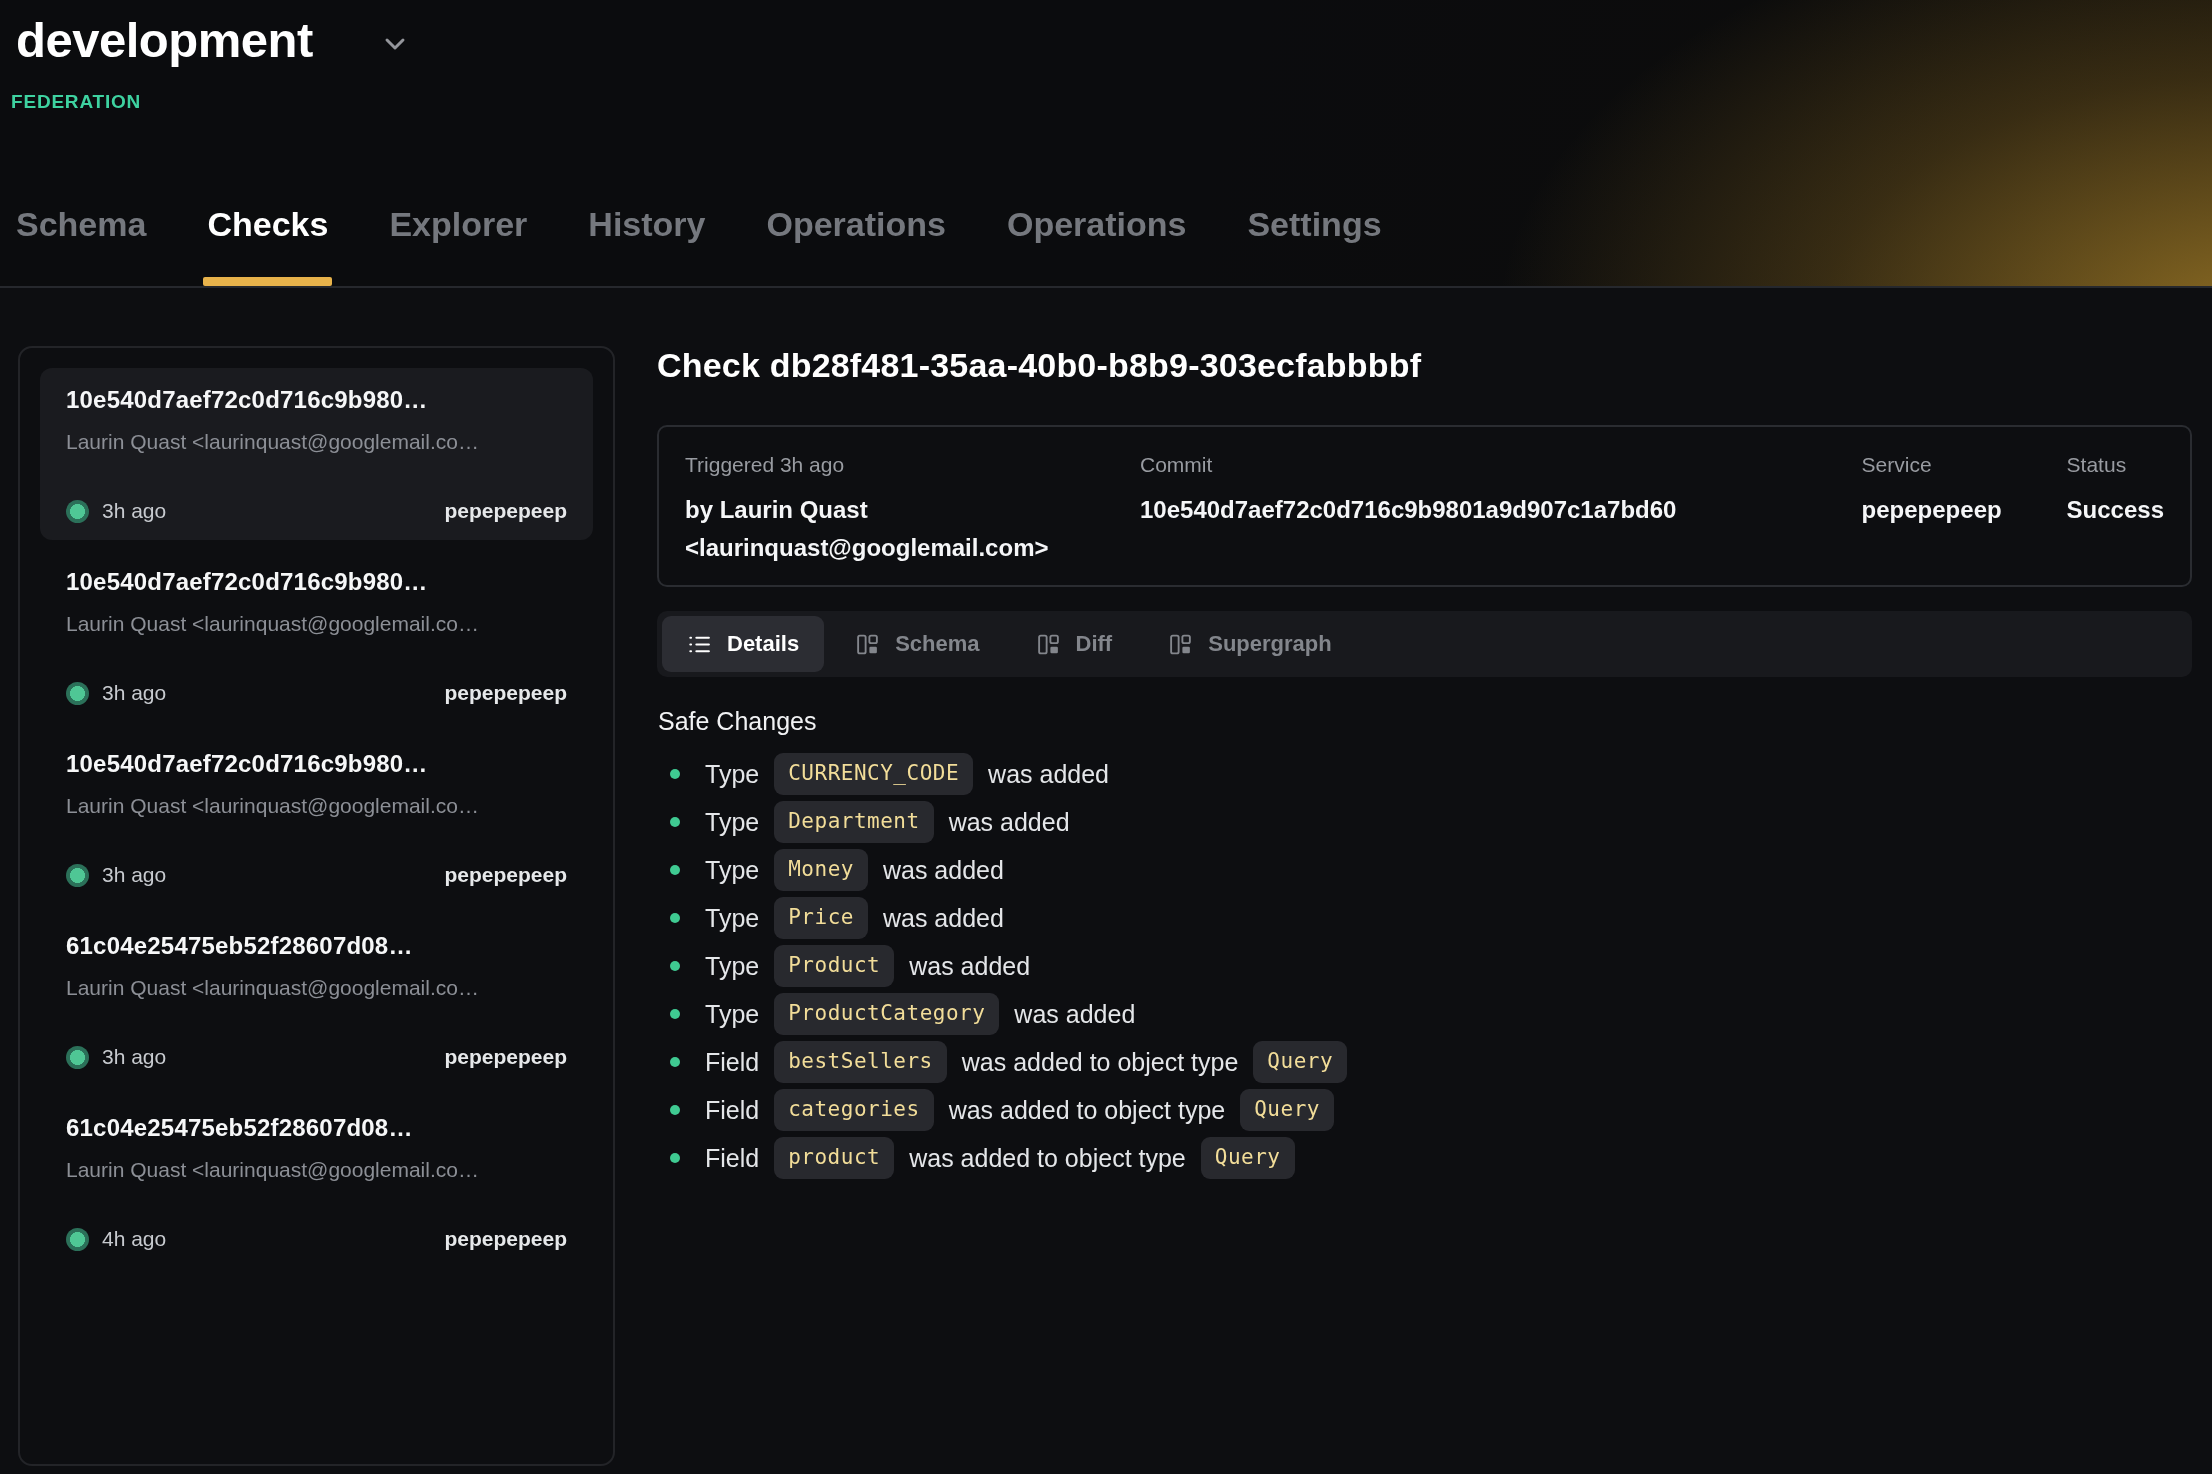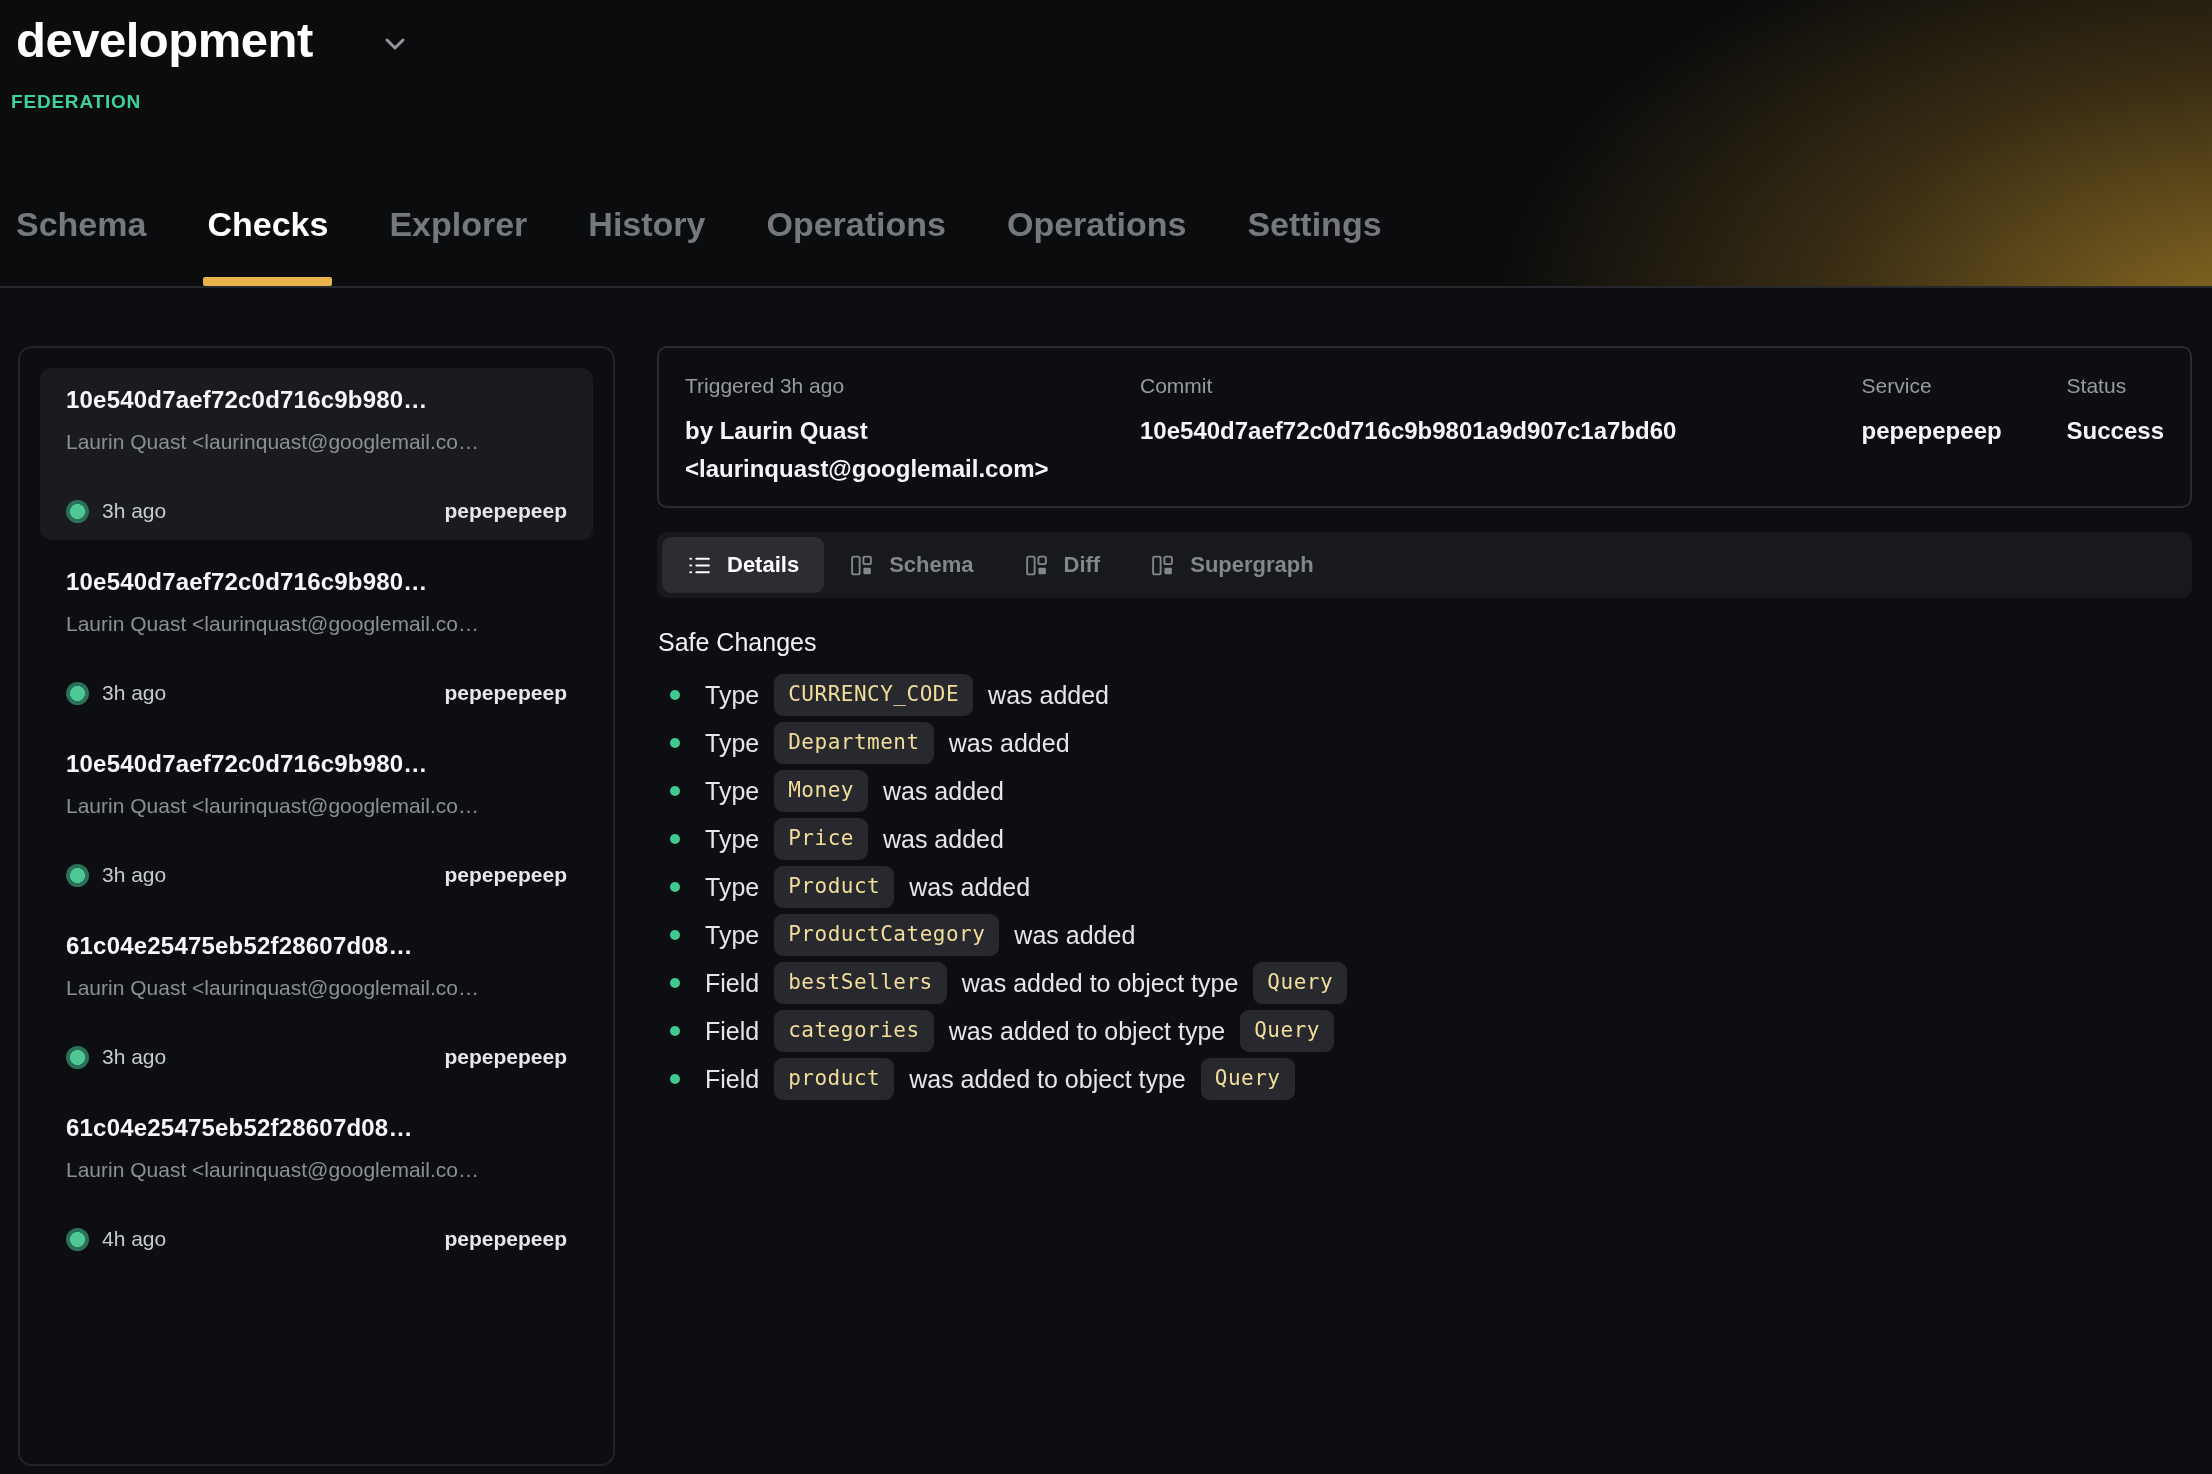--- a/index.html
+++ b/index.html
@@ -53,21 +53,21 @@
   
   .main-col { flex: 1; min-width: 0; }
   .check-heading { margin: 0 0 40px; font-size: 34px; font-weight: 700; letter-spacing: 0.2px; }
 
   .meta-box { display: flex; border: 2px solid #2a2c31; border-radius: 10px; padding: 26px 26px 18px; }
   .meta-label { font-size: 21px; line-height: 24px; color: #989ba1; margin-bottom: 14px; }
   .meta-value { font-size: 24px; line-height: 38px; font-weight: 700; color: #f5f6f8; white-space: nowrap; }
   .mc1 { width: 455px; } .mc2 { flex: 1; } .mc3 { width: 205px; } .mc4 { width: auto; }
 
   .detail-tabs { margin-top: 24px; height: 66px; background: #18191d; border-radius: 10px;
-                 display: flex; align-items: center; padding: 0 5px; }
+                 display: flex; align-items: center; padding: 0 5px; gap: 6px; }
   .detail-tab { display: flex; align-items: center; gap: 15px; height: 56px; padding: 0 25px;
                 border-radius: 9px; font-size: 22px; font-weight: 600; color: #83868c;
                 background: none; border: 0; font-family: inherit; cursor: pointer; }
   .detail-tab.active { background: #2c2d33; color: #ffffff; }
   .tab-icon { display: flex; }
 
   .section-title { margin: 30px 0 0 1px; font-size: 25px; line-height: 29px; font-weight: 500; color: #f1f2f4; }
   .changes { list-style: none; margin: 14px 0 0; padding: 0; }
   .change-row { display: flex; align-items: center; height: 48px; font-size: 25px; color: #e4e6e9; }
   .bullet-dot { width: 10px; height: 10px; border-radius: 50%; flex: none;
@@ -149,20 +149,21 @@
             <div class="check-footer">
               <span class="status-dot"></span>
               <span class="check-time">4h ago</span>
               <span class="check-service">pepepepeep</span>
             </div>
           </div>
         </div>
     </aside>
 
     <main class="main-col">
+      <h2 class="check-heading">Check db28f481-35aa-40b0-b8b9-303ecfabbbbf</h2>
 
       <section class="meta-box">
         <div class="meta-col mc1">
           <div class="meta-label">Triggered 3h ago</div>
           <div class="meta-value">by Laurin Quast</div>
           <div class="meta-value">&lt;laurinquast@googlemail.com&gt;</div>
         </div>
         <div class="meta-col mc2">
           <div class="meta-label">Commit</div>
           <div class="meta-value">10e540d7aef72c0d716c9b9801a9d907c1a7bd60</div>

